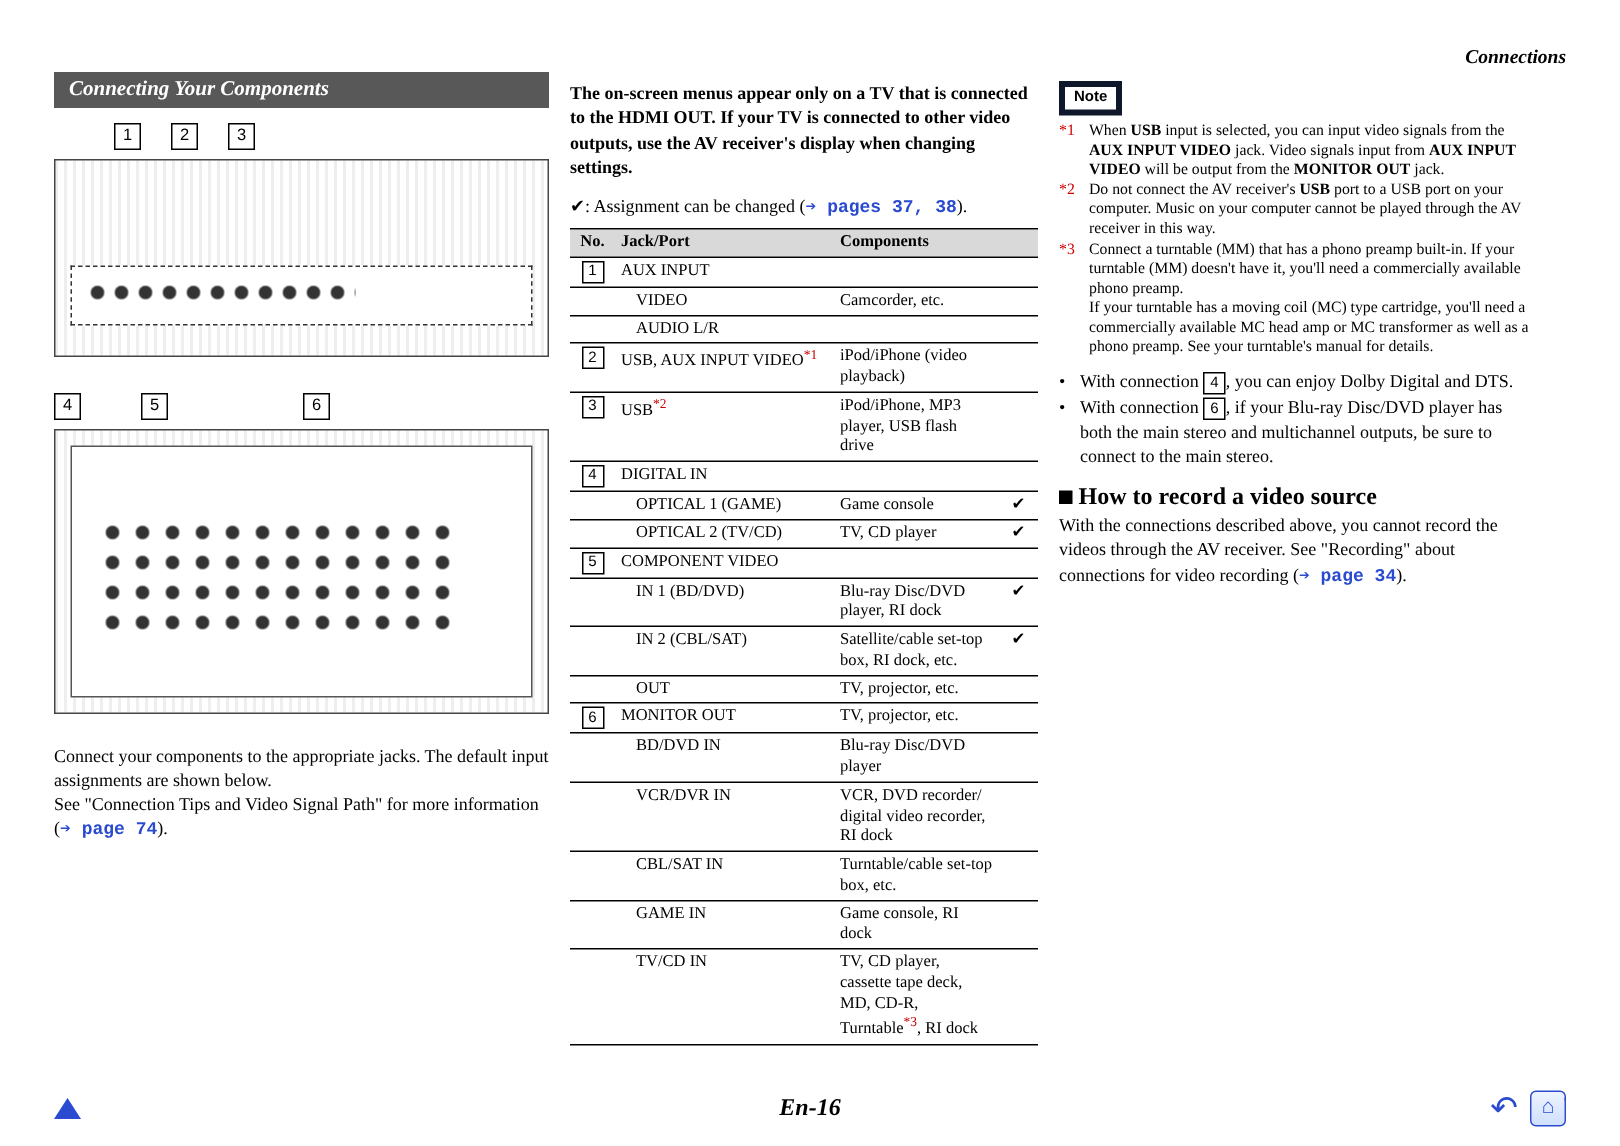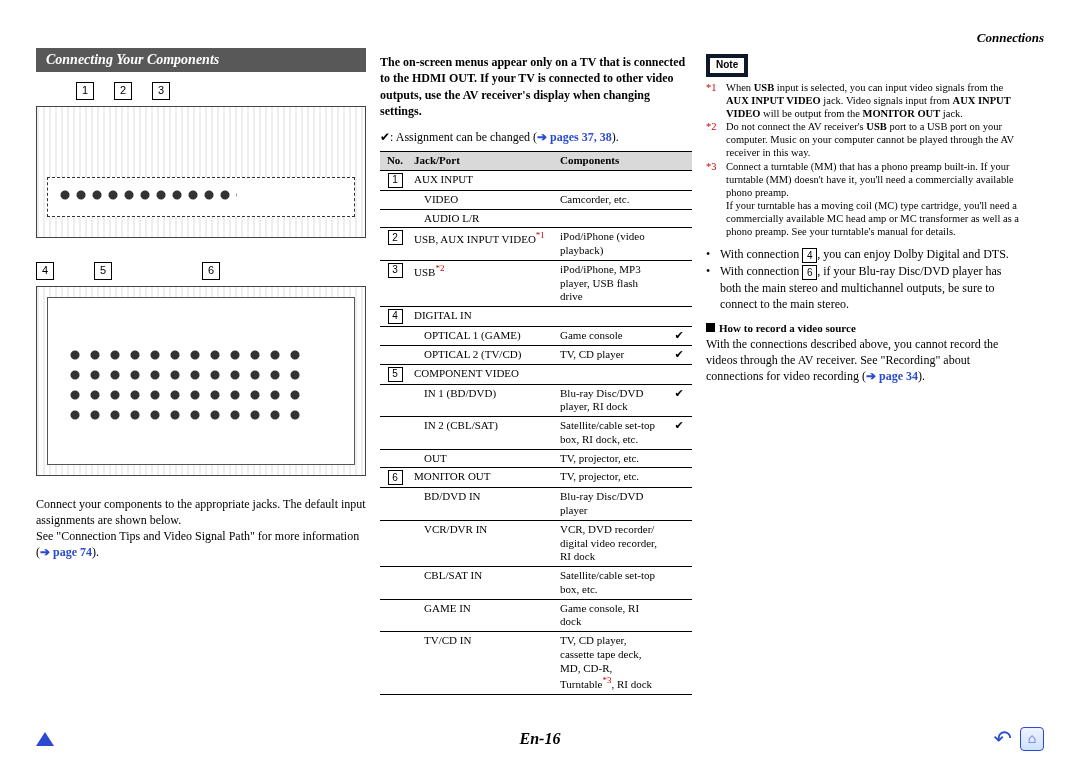--- a/index.html
+++ b/index.html
@@ -84,21 +84,21 @@
      linear-gradient(#fff,#fff); }
   .diag2::after{ left:30px; top:60px; width:240px; height:80px;
      background:
       radial-gradient(circle at 8px 8px,#333 4px,transparent 5px) repeat;
      background-size:20px 20px;}
   .body-text { font-size: 12px; line-height:1.35; }
   .note-bold {
     font-weight: bold;
   }
   .link-blue { color: #2a4bd0; font-weight: bold; }
-  .arrow-right{ font-family: Liberation Serif, serif; text-align: right; }
+  .arrow-right{ font-family: Liberation Mono, monospace; text-align: right; }
   table.ports {
     border-collapse: collapse;
     width: 100%;
     font-size: 11px;
     margin-top: 6px;
   }
   table.ports th, table.ports td {
     border-top: 1px solid #000;
     border-bottom: 1px solid #000;
     padding: 2px 4px;
@@ -119,21 +119,21 @@
     padding: 1px 6px;
     font-family: Arial, sans-serif;
     margin-bottom: 4px;
   }
   .footnotes { font-size: 10.5px; line-height:1.25; }
   .footnotes .fn-row { display:flex; gap:6px; }
   .footnotes .fn-num { color:#c00; width:14px; flex: 0 0 auto; }
   .footnotes .fn-text { flex:1; }
   .bullet-row { display:flex; gap:6px; font-size:12px; line-height:1.35;}
   .bullet-dot { width:8px; flex:0 0 auto;}
-  .subhead { font-weight:bold; font-size:11px; margin-top:10px;}
+  .subhead { font-weight:bold; font-size:16px; margin-top:10px;}
   .subhead .square { display:inline-block; width:9px; height:9px; background:#000; margin-right:4px; vertical-align:baseline;}
   .footer {
     display:flex;
     align-items:center;
     justify-content:space-between;
     position:relative;
     height:30px;
   }
   .page-num { font-weight:bold; font-style:italic; font-size:16px; margin:0 10px;}
   .tri { width:0;height:0;border-style:solid; }
@@ -280,21 +280,21 @@
             </tr>
             <tr class="indent-row">
               <td class="numcell"></td>
               <td class="jackcell">VCR/DVR IN</td>
               <td>VCR, DVD recorder/ digital video recorder, RI dock</td>
               <td class="chk"></td>
             </tr>
             <tr class="indent-row">
               <td class="numcell"></td>
               <td class="jackcell">CBL/SAT IN</td>
-              <td>Satellite/cable set-top box, etc.</td>
+              <td>Turntable/cable set-top box, etc.</td>
               <td class="chk"></td>
             </tr>
             <tr class="indent-row">
               <td class="numcell"></td>
               <td class="jackcell">GAME IN</td>
               <td>Game console, RI dock</td>
               <td class="chk"></td>
             </tr>
             <tr class="indent-row">
               <td class="numcell"></td>

